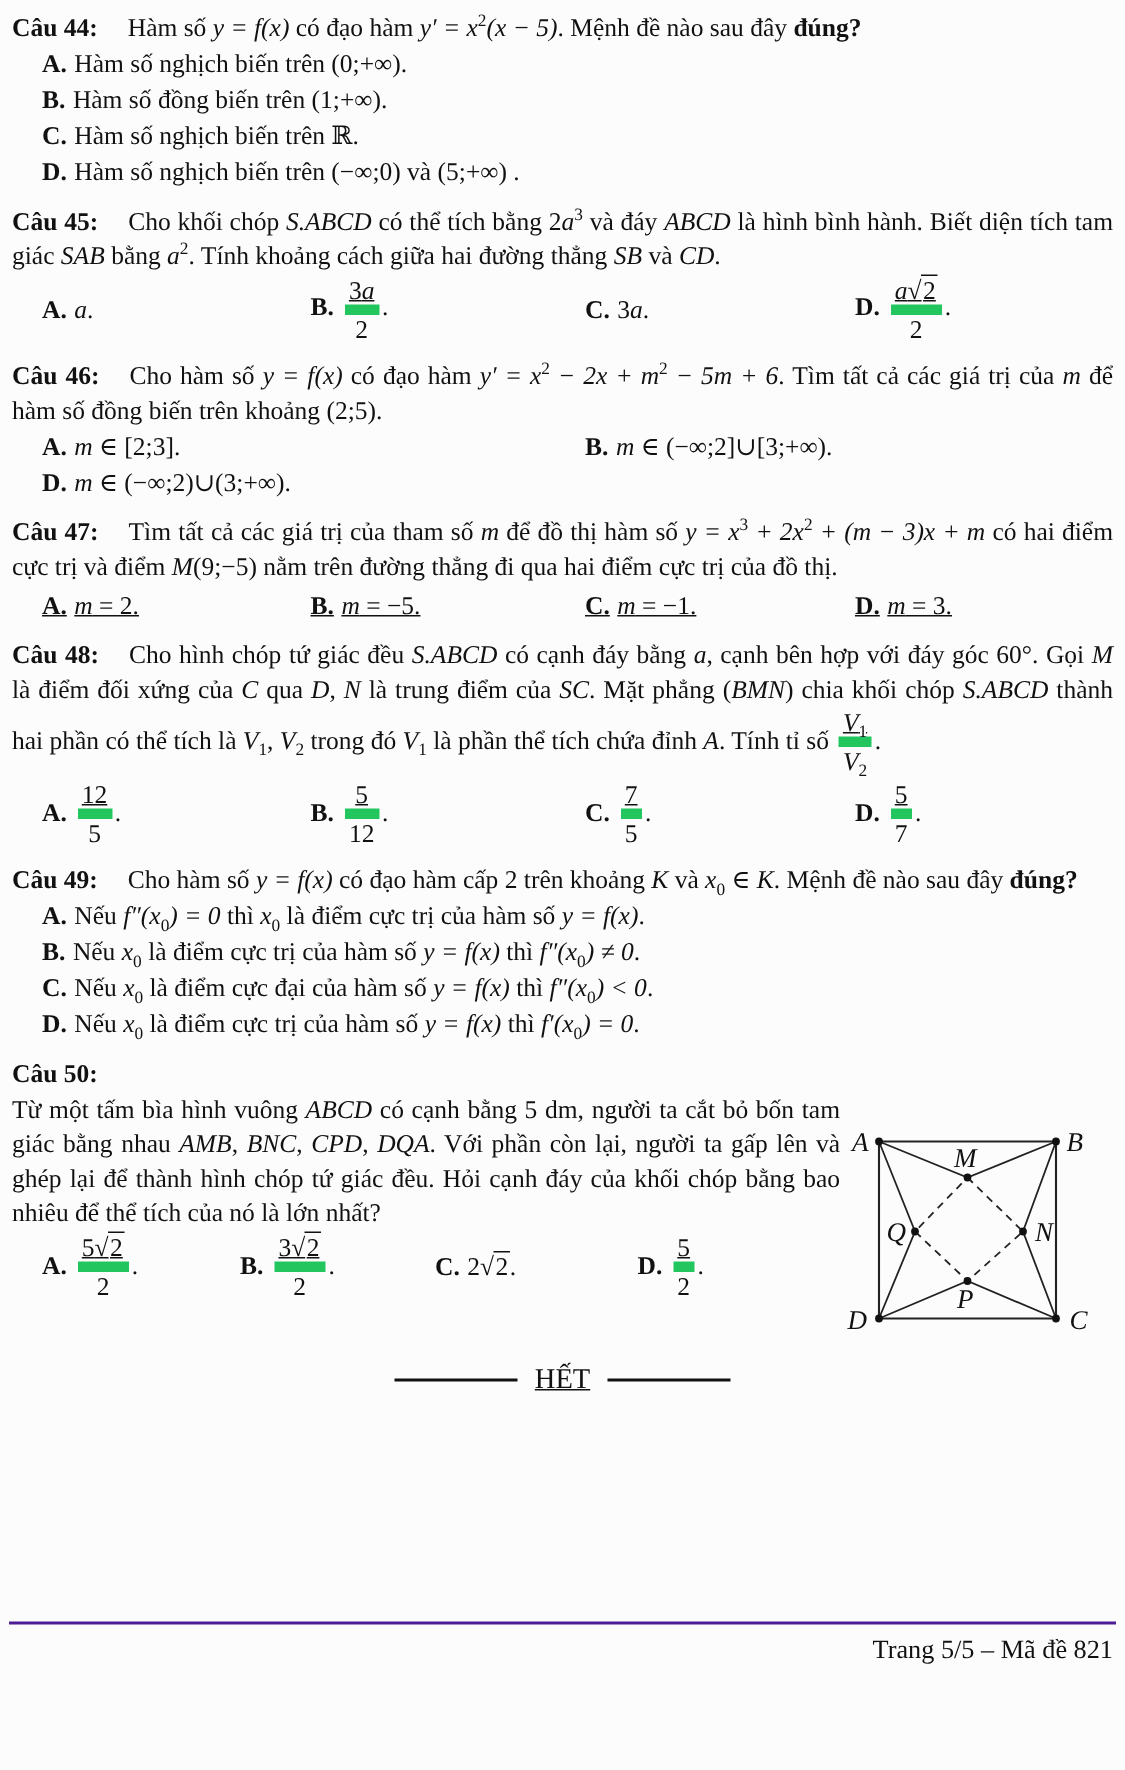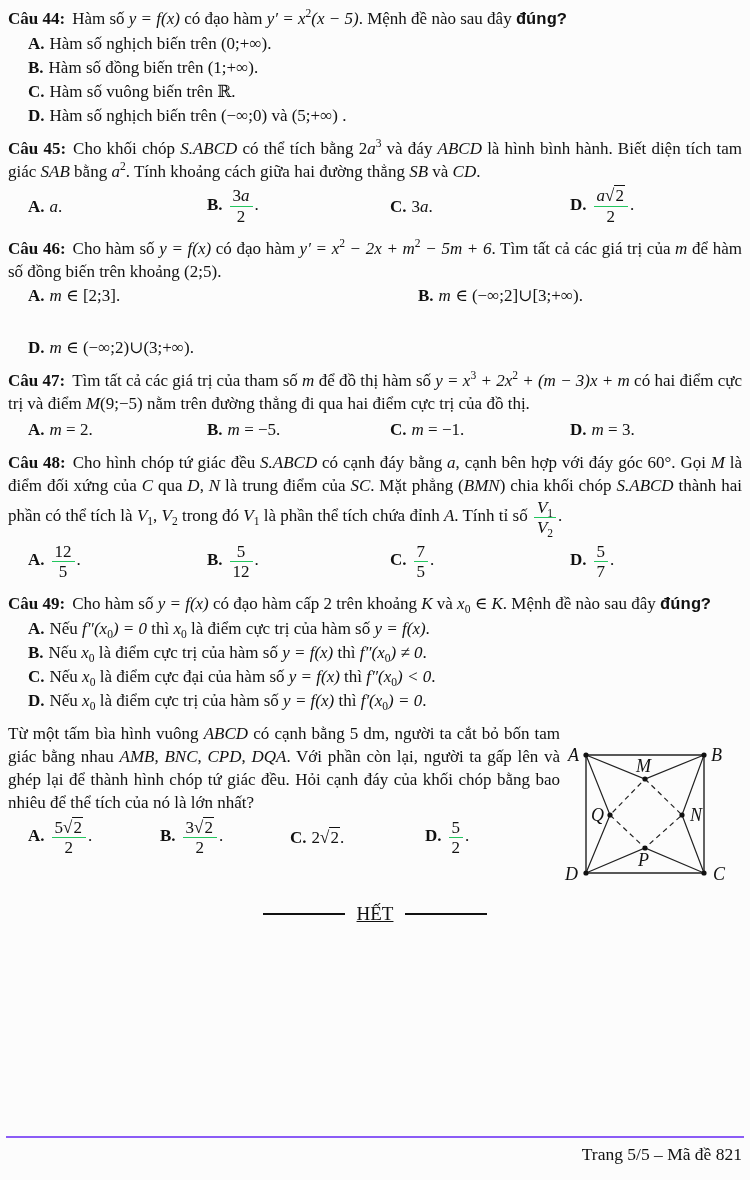--- a/index.html
+++ b/index.html
@@ -5,59 +5,59 @@
   html,body{margin:0;padding:0;}
   body{
     width:750px;height:1180px;position:relative;
     background:#fcfcfc;color:#111;
     font-family:"Liberation Serif","DejaVu Serif",serif;
     font-size:17px;line-height:23px;overflow:hidden;
   }
   .page{padding:7px 8px 0 8px;}
   .q{margin-bottom:9px;}
   .stem{text-align:justify;}
-  .qlabel{font-weight:bold;margin-right:7px;}
+  .qlabel{font-weight:bold;margin-right:20px;}
   .qlabel.block{display:block;margin-bottom:1px;}
-  .bold{font-weight:bold;font-family:Liberation Mono, monospace;}
+  .bold{font-weight:bold;}
   .mi{font-style:italic;}
   .sup{font-size:68%;vertical-align:super;line-height:0;}
   .sub{font-size:68%;vertical-align:sub;line-height:0;}
   .frac{display:inline-block;vertical-align:middle;text-align:center;line-height:1.12;margin:1px 2px;}
-  .frac .num{display:block;border-bottom:1px solid #22c55e;padding:0 3px;}
+  .frac .num{display:block;border-bottom:7px solid #22c55e;padding:0 3px;text-decoration:underline;}
   .frac .den{display:block;padding:0 3px;}
   .sqrt{white-space:nowrap;}
   .sqrt .rad{border-top:1px solid #111;padding:0 1px;}
   .opts{margin-top:1px;}
   .opt .okey{font-weight:bold;margin-right:5px;}
   .stack .opt{padding-left:20px;line-height:24px;}
   .row4{display:grid;grid-template-columns:179px 183px 180px 1fr;padding-left:20px;align-items:center;min-height:44px;}
-  .grid2{display:grid;grid-template-columns:362px 1fr;padding-left:20px;line-height:24px;gap:28px;}
+  .grid2{display:grid;grid-template-columns:362px 1fr;padding-left:20px;line-height:24px;}
   .row50{display:grid;grid-template-columns:132px 130px 135px 1fr;padding-left:20px;align-items:center;min-height:44px;}
   .q50-row{display:flex;align-items:flex-start;}
   .q50-left{flex:0 0 552px;}
   .q50-fig{margin-left:4px;margin-top:6px;flex:0 0 auto;}
   .het{display:flex;justify-content:center;align-items:center;gap:12px;margin-top:14px;font-size:19px;text-decoration:underline;}
   .het .dash{display:inline-block;width:82px;height:2px;background:#111;}
-  .footer{position:absolute;left:6px;right:6px;top:1136px;border-top:2px solid #8b5cf6;}
+  .footer{position:absolute;left:6px;right:6px;top:1081px;border-top:2px solid #4c1d95;}
   .footer .ftext{text-align:right;padding-top:5px;padding-right:2px;font-size:17.5px;}
   svg text{font-family:"Liberation Serif","DejaVu Serif",serif;font-style:italic;font-size:18px;fill:#111;}
 </style>
 </head>
 <body>
 
 <div class="page">
 
   <div class="q">
     <div class="stem">
       <span class="qlabel">Câu 44:</span><span><span>Hàm số </span><span class="mi">y = f(x)</span><span> có đạo hàm </span><span class="mi">y′ = x</span><span class="sup">2</span><span class="mi">(x − 5)</span><span>. Mệnh đề nào sau đây </span><span class="bold">đúng?</span></span>
     </div>
     <div class="opts stack">
       <div class="opt"><span class="okey">A.</span><span><span>Hàm số nghịch biến trên (0;+∞).</span></span></div>
       <div class="opt"><span class="okey">B.</span><span><span>Hàm số đồng biến trên (1;+∞).</span></span></div>
-      <div class="opt"><span class="okey">C.</span><span><span>Hàm số vuông biến trên ℝ.</span></span></div>
+      <div class="opt"><span class="okey">C.</span><span><span>Hàm số nghịch biến trên ℝ.</span></span></div>
       <div class="opt"><span class="okey">D.</span><span><span>Hàm số nghịch biến trên (−∞;0) và (5;+∞) .</span></span></div>
     </div>
   </div>
 
   <div class="q">
     <div class="stem">
       <span class="qlabel">Câu 45:</span><span><span>Cho khối chóp </span><span class="mi">S.ABCD</span><span> có thể tích bằng 2</span><span class="mi">a</span><span class="sup">3</span><span> và đáy </span><span class="mi">ABCD</span><span> là hình bình hành. Biết diện tích tam giác </span><span class="mi">SAB</span><span> bằng </span><span class="mi">a</span><span class="sup">2</span><span>. Tính khoảng cách giữa hai đường thẳng </span><span class="mi">SB</span><span> và </span><span class="mi">CD</span><span>.</span></span>
     </div>
     <div class="opts row4">
       <div class="opt"><span class="okey">A.</span><span><span class="mi">a</span><span>.</span></span></div>
@@ -75,21 +75,21 @@
       <div class="opt"><span class="okey">A.</span><span><span class="mi">m</span><span> ∈ [2;3].</span></span></div>
       <div class="opt"><span class="okey">B.</span><span><span class="mi">m</span><span> ∈ (−∞;2]∪[3;+∞).</span></span></div>
       <div class="opt"><span class="okey">D.</span><span><span class="mi">m</span><span> ∈ (−∞;2)∪(3;+∞).</span></span></div>
     </div>
   </div>
 
   <div class="q">
     <div class="stem">
       <span class="qlabel">Câu 47:</span><span><span>Tìm tất cả các giá trị của tham số </span><span class="mi">m</span><span> để đồ thị hàm số </span><span class="mi">y = x</span><span class="sup">3</span><span class="mi"> + 2x</span><span class="sup">2</span><span class="mi"> + (m − 3)x + m</span><span> có hai điểm cực trị và điểm </span><span class="mi">M</span><span>(9;−5) nằm trên đường thẳng đi qua hai điểm cực trị của đồ thị.</span></span>
     </div>
-    <div class="opts row4" style="min-height:26px;">
+    <div class="opts row4" style="min-height:26px;text-decoration:underline;">
       <div class="opt"><span class="okey">A.</span><span><span class="mi">m</span><span> = 2.</span></span></div>
       <div class="opt"><span class="okey">B.</span><span><span class="mi">m</span><span> = −5.</span></span></div>
       <div class="opt"><span class="okey">C.</span><span><span class="mi">m</span><span> = −1.</span></span></div>
       <div class="opt"><span class="okey">D.</span><span><span class="mi">m</span><span> = 3.</span></span></div>
     </div>
   </div>
 
   <div class="q">
     <div class="stem">
       <span class="qlabel">Câu 48:</span><span><span>Cho hình chóp tứ giác đều </span><span class="mi">S.ABCD</span><span> có cạnh đáy bằng </span><span class="mi">a</span><span>, cạnh bên hợp với đáy góc 60°. Gọi </span><span class="mi">M</span><span> là điểm đối xứng của </span><span class="mi">C</span><span> qua </span><span class="mi">D</span><span>, </span><span class="mi">N</span><span> là trung điểm của </span><span class="mi">SC</span><span>. Mặt phẳng (</span><span class="mi">BMN</span><span>) chia khối chóp </span><span class="mi">S.ABCD</span><span> thành hai phần có thể tích là </span><span class="mi">V</span><span class="sub">1</span><span>, </span><span class="mi">V</span><span class="sub">2</span><span> trong đó </span><span class="mi">V</span><span class="sub">1</span><span> là phần thể tích chứa đỉnh </span><span class="mi">A</span><span>. Tính tỉ số </span><span class="frac"><span class="num"><span class="mi">V</span><span class="sub">1</span></span><span class="den"><span class="mi">V</span><span class="sub">2</span></span></span><span>.</span></span>
@@ -108,20 +108,21 @@
     </div>
     <div class="opts stack">
       <div class="opt"><span class="okey">A.</span><span><span>Nếu </span><span class="mi">f″(x</span><span class="sub">0</span><span class="mi">) = 0</span><span> thì </span><span class="mi">x</span><span class="sub">0</span><span> là điểm cực trị của hàm số </span><span class="mi">y = f(x)</span><span>.</span></span></div>
       <div class="opt"><span class="okey">B.</span><span><span>Nếu </span><span class="mi">x</span><span class="sub">0</span><span> là điểm cực trị của hàm số </span><span class="mi">y = f(x)</span><span> thì </span><span class="mi">f″(x</span><span class="sub">0</span><span class="mi">) ≠ 0</span><span>.</span></span></div>
       <div class="opt"><span class="okey">C.</span><span><span>Nếu </span><span class="mi">x</span><span class="sub">0</span><span> là điểm cực đại của hàm số </span><span class="mi">y = f(x)</span><span> thì </span><span class="mi">f″(x</span><span class="sub">0</span><span class="mi">) &lt; 0</span><span>.</span></span></div>
       <div class="opt"><span class="okey">D.</span><span><span>Nếu </span><span class="mi">x</span><span class="sub">0</span><span> là điểm cực trị của hàm số </span><span class="mi">y = f(x)</span><span> thì </span><span class="mi">f′(x</span><span class="sub">0</span><span class="mi">) = 0</span><span>.</span></span></div>
     </div>
   </div>
 
   <div class="q">
+    <span class="qlabel block">Câu 50:</span>
     <div class="q50-row">
       <div class="q50-left">
         <div class="stem"><span>Từ một tấm bìa hình vuông </span><span class="mi">ABCD</span><span> có cạnh bằng 5 dm, người ta cắt bỏ bốn tam giác bằng nhau </span><span class="mi">AMB</span><span>, </span><span class="mi">BNC</span><span>, </span><span class="mi">CPD</span><span>, </span><span class="mi">DQA</span><span>. Với phần còn lại, người ta gấp lên và ghép lại để thành hình chóp tứ giác đều. Hỏi cạnh đáy của khối chóp bằng bao nhiêu để thể tích của nó là lớn nhất?</span></div>
         <div class="opts row50">
           <div class="opt"><span class="okey">A.</span><span><span class="frac"><span class="num"><span>5</span><span class="sqrt">√<span class="rad"><span>2</span></span></span></span><span class="den"><span>2</span></span></span><span>.</span></span></div>
           <div class="opt"><span class="okey">B.</span><span><span class="frac"><span class="num"><span>3</span><span class="sqrt">√<span class="rad"><span>2</span></span></span></span><span class="den"><span>2</span></span></span><span>.</span></span></div>
           <div class="opt"><span class="okey">C.</span><span><span>2</span><span class="sqrt">√<span class="rad"><span>2</span></span></span><span>.</span></span></div>
           <div class="opt"><span class="okey">D.</span><span><span class="frac"><span class="num"><span>5</span></span><span class="den"><span>2</span></span></span><span>.</span></span></div>
         </div>
       </div>

